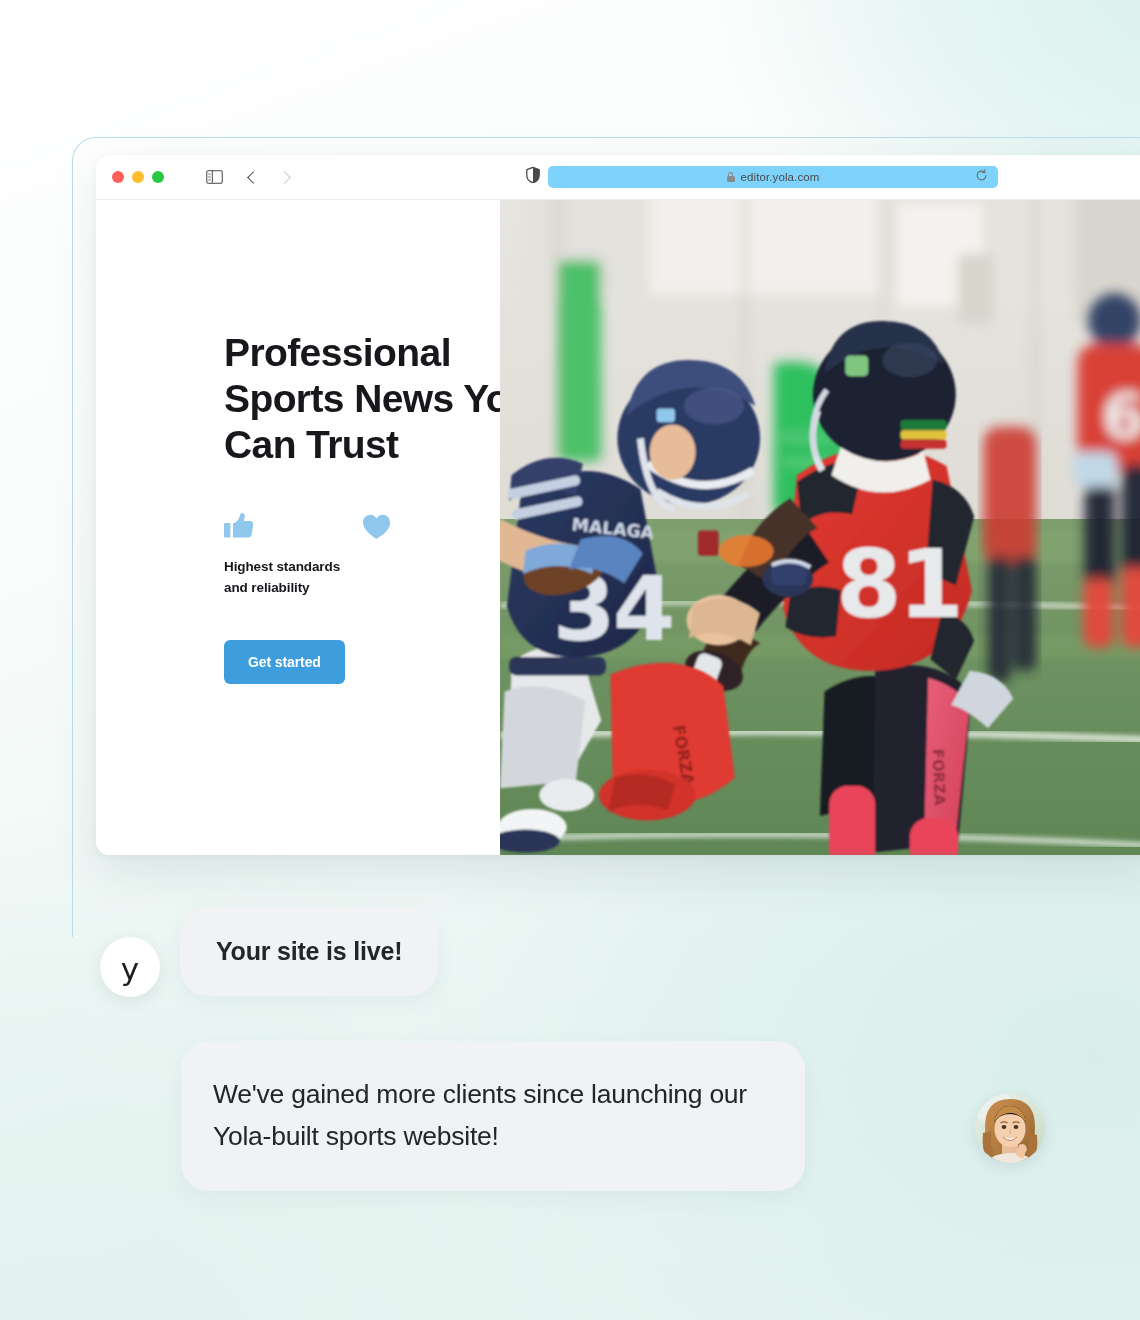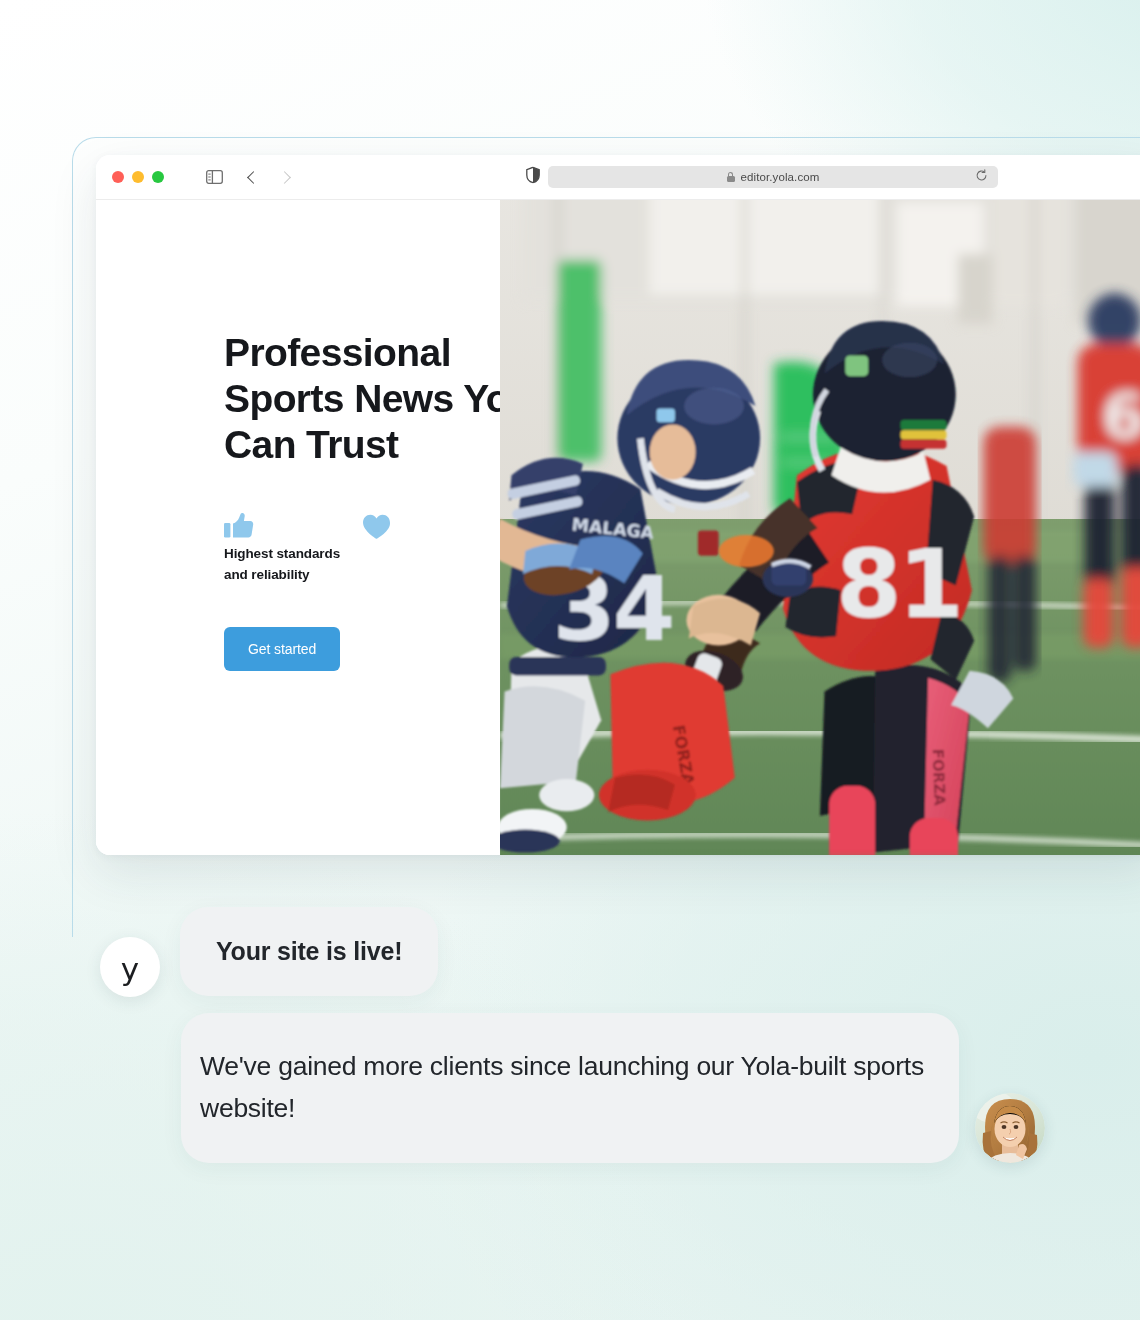--- a/index.html
+++ b/index.html
@@ -64,21 +64,21 @@
   .chev.back { border-width: 0 0 1.6px 1.6px; transform: rotate(45deg); }
   .chev.fwd  { border-width: 1.6px 1.6px 0 0; transform: rotate(45deg); border-color: #c7c7c7; }
 
   .shield { position: absolute; left: 430px; top: 50%; transform: translateY(-50%); }
 
   .urlbar {
     position: absolute;
     left: 452px; top: 50%;
     transform: translateY(-50%);
     width: 450px; height: 22px;
-    background: #e5e5e5;
+    background: #7dd3fc;
     border-radius: 5px;
     display: flex; align-items: center; justify-content: center;
     gap: 6px;
   }
   .lock-ico { width: 8px; height: 10px; position: relative; }
   .lock-ico .body { position: absolute; bottom: 0; left: 0; width: 8px; height: 6px; background: #8a8a8a; border-radius: 1.5px; }
   .lock-ico .shack { position: absolute; top: 0; left: 1.8px; width: 4.4px; height: 5px; border: 1.4px solid #8a8a8a; border-bottom: none; border-radius: 3px 3px 0 0; }
   .url-text { font-size: 11.5px; color: #4a4a4a; letter-spacing: 0.1px; }
   .reload { position: absolute; right: 10px; top: 50%; transform: translateY(-50%); }
 
@@ -110,34 +110,34 @@
     width: 290px;
   }
   .features {
     margin-top: 38px;
     display: flex;
     gap: 0;
   }
   .feature { width: 163px; }
   .feature .ico { height: 34px; display: flex; align-items: flex-end; }
   .feature .flabel {
-    margin-top: 3px;
+    margin-top: 16px;
     font-size: 13.5px;
     line-height: 21px;
     font-weight: bold;
     color: #16181c;
     letter-spacing: -0.1px;
   }
   .cta {
     margin-top: 42px;
     display: inline-block;
     background: #3d9ddd;
     color: #ffffff;
     font-size: 14px;
-    font-weight: normal;
+    font-weight: bold;
     border: none;
     border-radius: 6px;
     padding: 14px 24px;
     cursor: pointer;
     letter-spacing: -0.1px;
   }
 
   
   .site-photo {
     flex: 1;
@@ -172,23 +172,23 @@
   .bubble.b1 {
     margin-left: 20px;
     padding: 30px 36px;
     font-size: 25px;
     color: #22262b;
     letter-spacing: -0.2px;
     font-weight: bold;
   }
   .bubble.b2 {
     position: absolute;
-    left: 181px; top: 108px;
-    width: 778px;
-    padding: 32px 32px 34px 19px;
+    left: 181px; top: 136px;
+    width: 624px;
+    padding: 32px 32px 34px 32px;
     font-size: 26.5px;
     line-height: 42px;
     color: #22262b;
     letter-spacing: -0.25px;
   }
   .avatar-photo {
     position: absolute;
     left: 975px; top: 1093px;
     width: 70px; height: 70px;
     border-radius: 50%;

